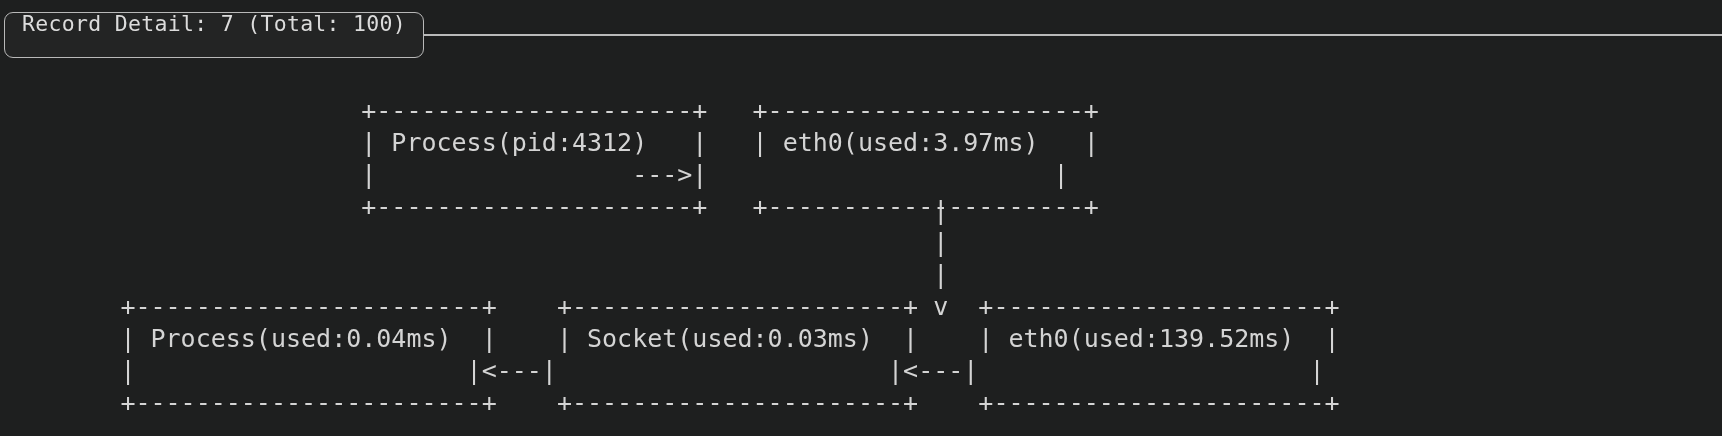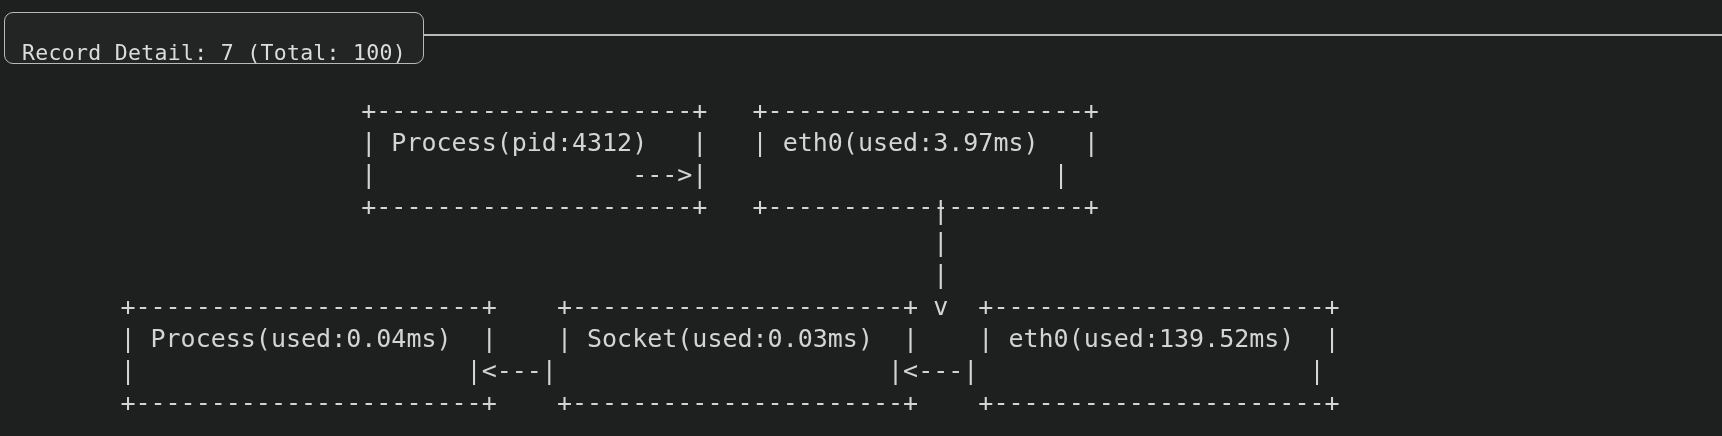--- a/index.html
+++ b/index.html
@@ -21,27 +21,27 @@
     position: absolute;
     left: 0;
     top: 12px;
     width: 1722px;
     height: 48px;
   }
   #title-box {
     position: absolute;
     left: 4px;
     top: 0;
-    height: 52px;
+    height: 46px;
     box-sizing: border-box;
     border: 1.6px solid #b9b9b9;
     border-radius: 9px;
     background: #232424;
     display: flex;
-    align-items: flex-end;
+    align-items: flex-start;
     padding: 0 17px;
     z-index: 2;
   }
   #title-text {
     font-size: 21.5px;
     letter-spacing: 0.3px;
     color: #dcdcdc;
     white-space: pre;
     line-height: 1;
   }

